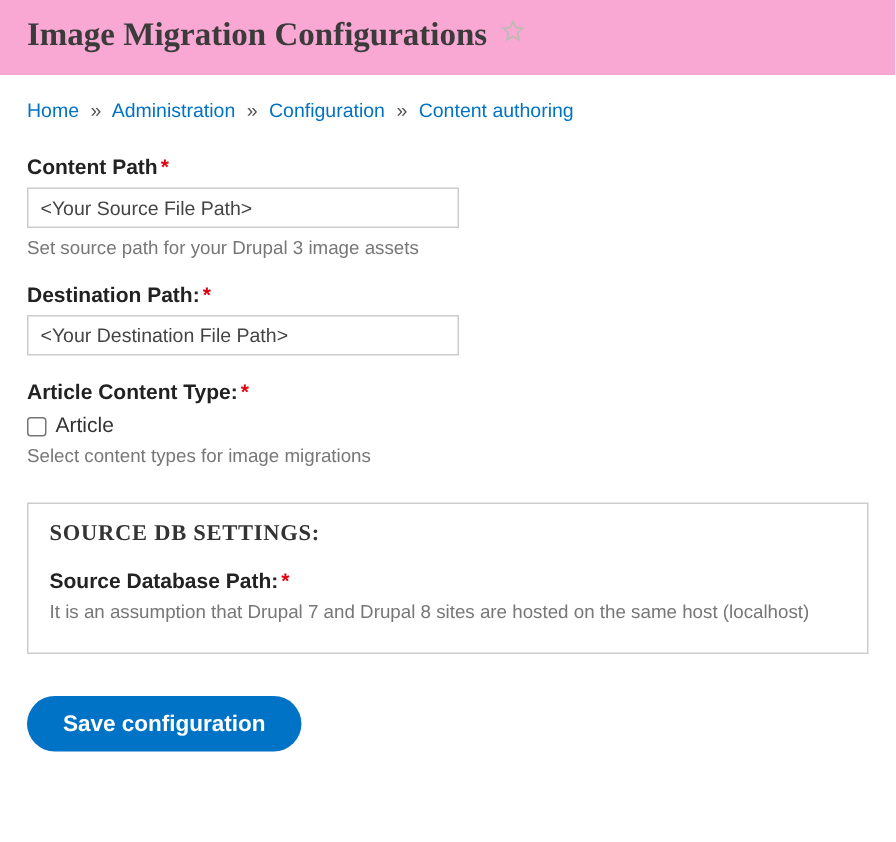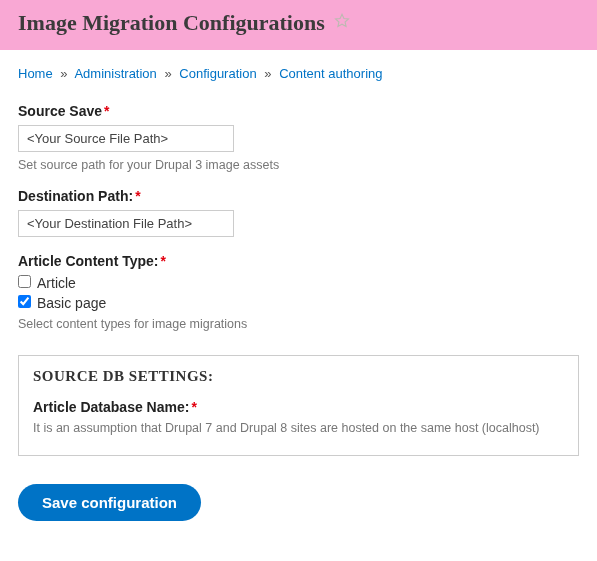--- a/index.html
+++ b/index.html
@@ -36,40 +36,40 @@
   .form-item { margin-bottom: 16px; }
   .form-label {
     font-weight: bold;
     font-size: 14px;
     color: #222;
     display: block;
     margin-bottom: 6px;
   }
   .required { color: #e2000f; margin-left: 2px; }
   input[type="text"] {
-    width: 216px;
+    width: 288px;
     padding: 5px 8px;
     border: 1px solid #ccc;
     font-size: 13px;
     font-family: inherit;
     color: #444;
   }
   .db-input {
     border: 1px solid #3ea6ff;
     box-shadow: 0 0 3px rgba(62,166,255,0.6);
     outline: none;
   }
   .description {
     font-size: 12.5px;
     color: #777;
     margin-top: 6px;
   }
   .checkbox-row {
     display: flex;
-    align-items: flex-start;
+    align-items: flex-end;
     gap: 6px;
     margin: 4px 0;
     font-size: 14px;
     color: #333;
   }
   .checkbox-row input { margin: 0; }
   fieldset {
     border: 1px solid #ccc;
     margin: 24px 0 18px 0;
     padding: 18px 14px 14px 14px;
@@ -115,53 +115,49 @@
     <span class="sep">»</span>
     <a href="#">Administration</a>
     <span class="sep">»</span>
     <a href="#">Configuration</a>
     <span class="sep">»</span>
     <a href="#">Content authoring</a>
   </nav>
 
   <div class="form-item">
     <label class="form-label">
-      <span>Source Save</span><span class="required">*</span>
+      <span>Content Path</span><span class="required">*</span>
     </label>
     <input type="text" value="&lt;Your Source File Path&gt;" style="">
     <div class="description">Set source path for your Drupal 3 image assets</div>
   </div>
 
   <div class="form-item">
     <label class="form-label">
       <span>Destination Path:</span><span class="required">*</span>
     </label>
     <input type="text" value="&lt;Your Destination File Path&gt;" style="">
   </div>
 
   <div class="form-item">
     <label class="form-label">
       <span>Article Content Type:</span><span class="required">*</span>
     </label>
     <div class="checkbox-row">
       <input type="checkbox" style="">
       <span>Article</span>
     </div>
-    <div class="checkbox-row">
-      <input type="checkbox" checked="" style="">
-      <span>Basic page</span>
-    </div>
     <div class="description">Select content types for image migrations</div>
   </div>
 
   <fieldset>
     <div class="fieldset-legend">SOURCE DB SETTINGS:</div>
     <div class="form-item" style="margin-bottom:6px;">
       <label class="form-label">
-        <span>Article Database Name:</span><span class="required">*</span>
+        <span>Source Database Path:</span><span class="required">*</span>
       </label>
       <div class="description">It is an assumption that Drupal 7 and Drupal 8 sites are hosted on the same host (localhost)</div>
     </div>
   </fieldset>
 
   <button class="save-btn">Save configuration</button>
 
 </div>
 
 </body></html>

